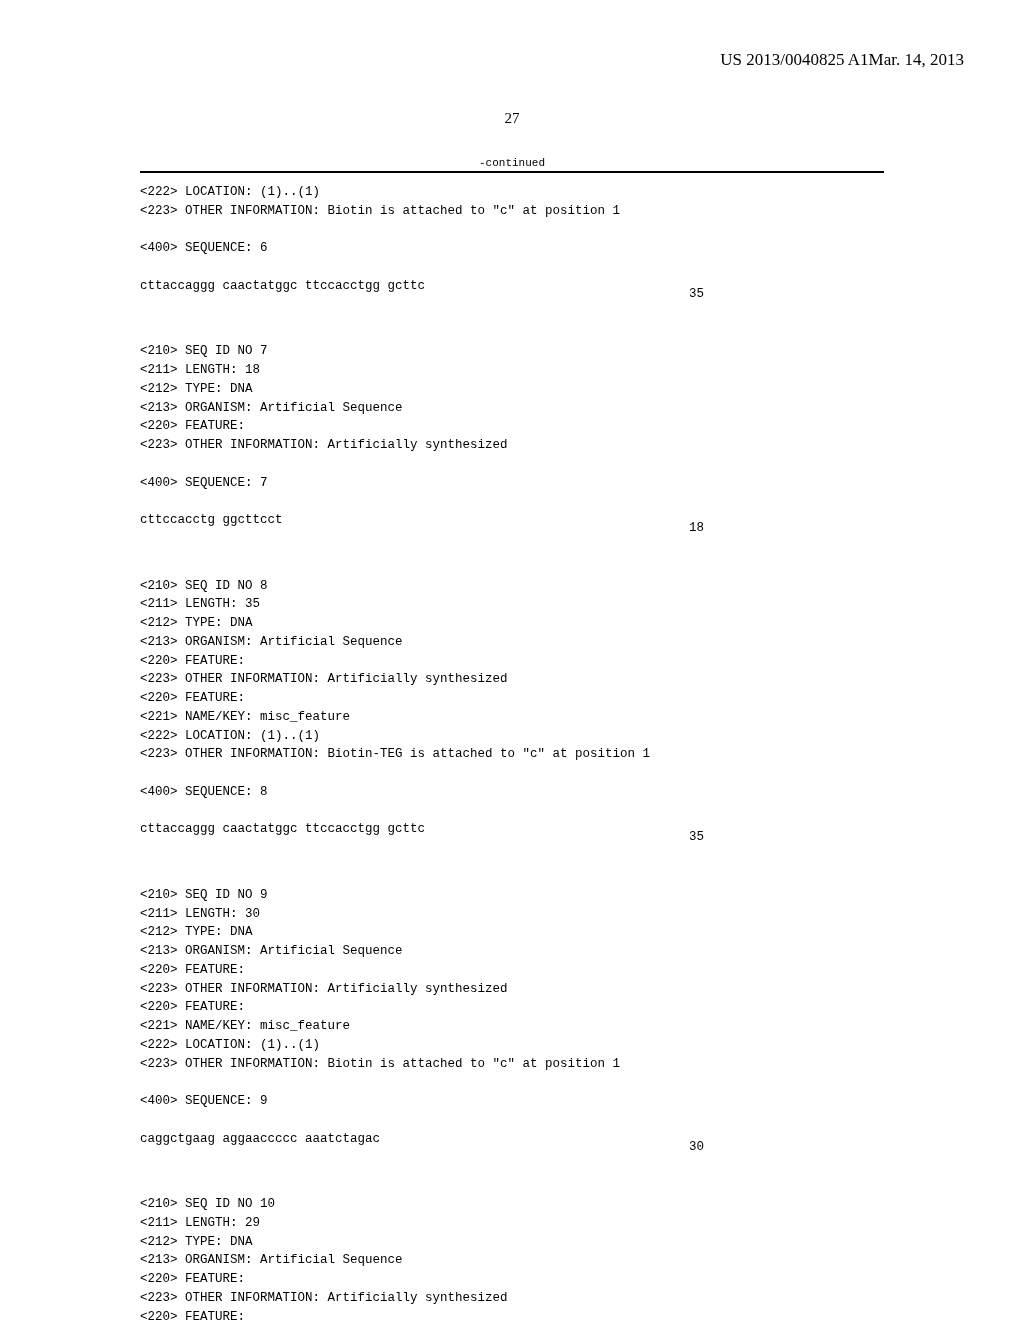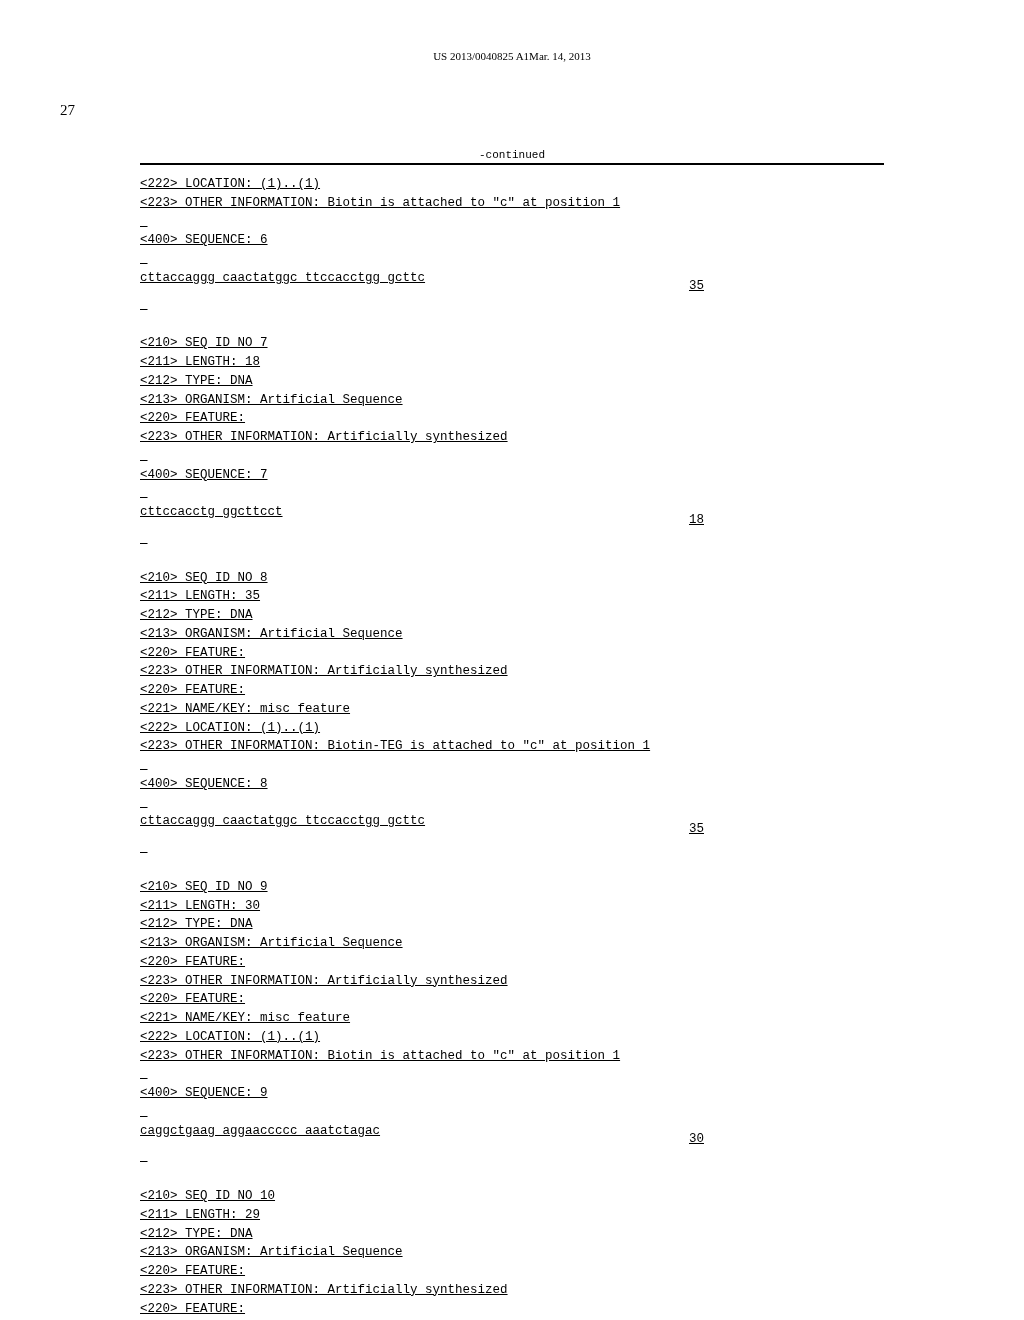--- a/index.html
+++ b/index.html
@@ -8,25 +8,26 @@
       font-family: "Times New Roman", Times, serif;
       background: #fff;
       width: 1024px;
       color: #000;
     }
     .page {
       padding: 50px 60px;
     }
     .header {
       display: flex;
-      justify-content: center;
-      font-size: 11px;
+      justify-content: flex-end;
+      font-size: 17px;
       margin-bottom: 40px;
     }
     .page-number {
+      text-align: center;
       font-size: 15px;
       margin-bottom: 30px;
     }
     .continued {
       text-align: center;
       font-family: "Courier New", Courier, monospace;
       font-size: 11px;
       margin-bottom: 2px;
     }
     .hr-thick {
@@ -36,21 +37,20 @@
     }
     .seq-listing {
       font-family: "Courier New", Courier, monospace;
       font-size: 12.5px;
       line-height: 1.5;
       white-space: pre;
       margin: 0 80px;
     }
     .seq-block {
       margin-bottom: 20px;
-      text-decoration: underline;
     }
     .seq-row {
       display: flex;
       text-align: center;
     }
     .seq-text {
       flex: 0 0 auto;
     }
     .seq-num {
       margin-left: auto;

